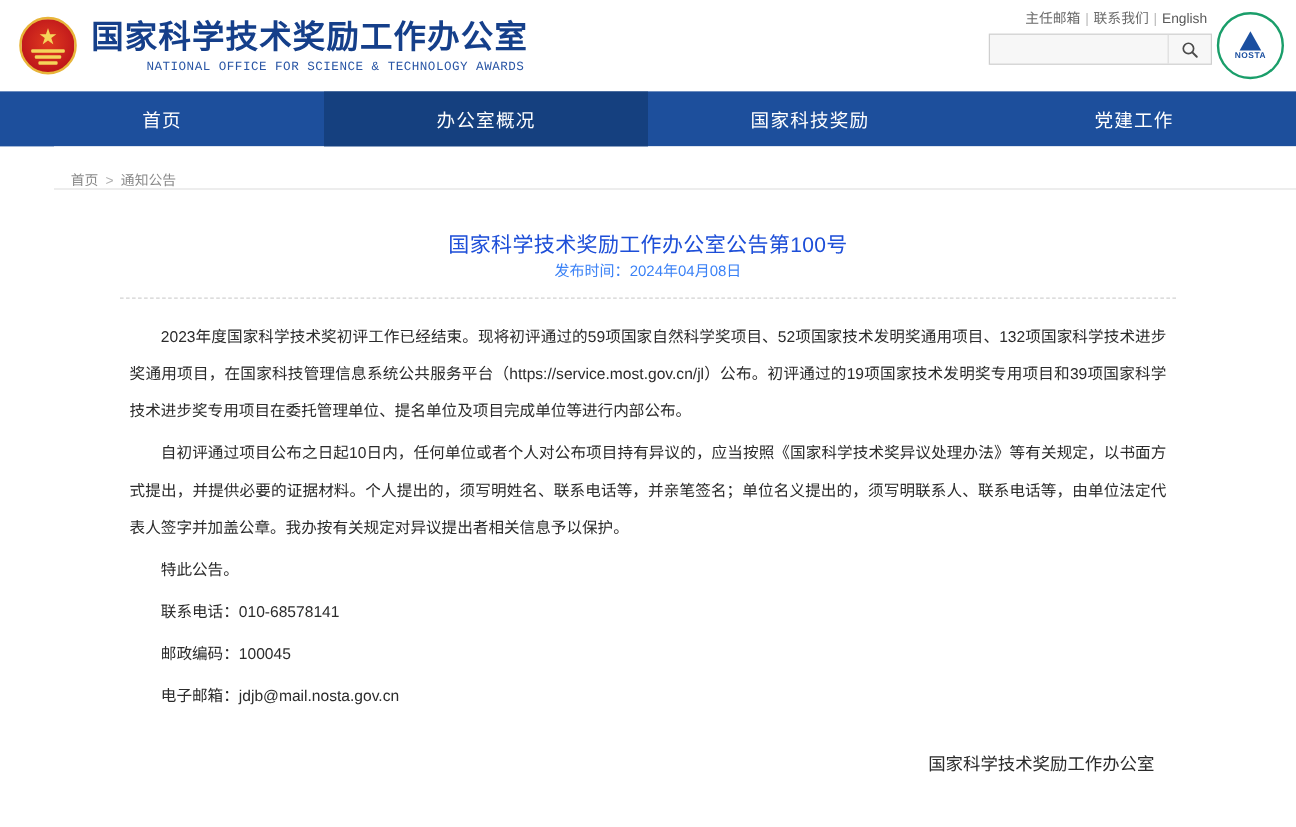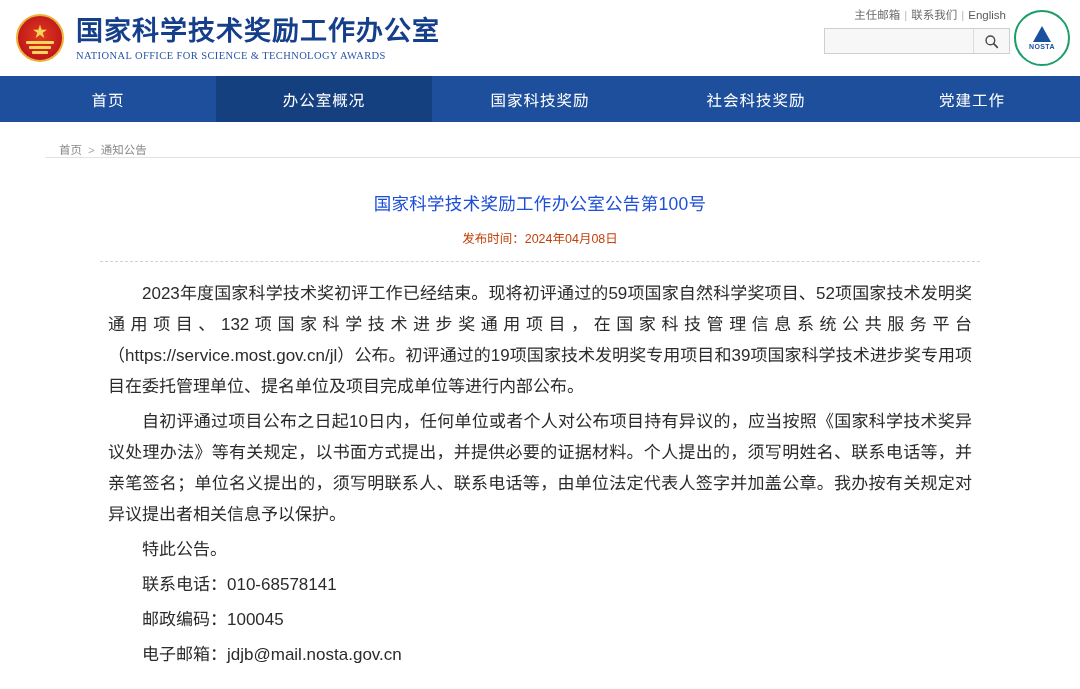--- a/index.html
+++ b/index.html
@@ -71,21 +71,22 @@
     color: #153f8a;
     letter-spacing: 1px;
     line-height: 32px;
     font-family: "Liberation Sans", sans-serif;
   }
   .title-en {
     font-size: 10.5px;
     color: #2a56a5;
     letter-spacing: 0.4px;
     margin-top: 3px;
-    font-family: Liberation Serif, serif;
+    font-family: Liberation Mono, monospace;
+    margin-left: 46px;
   }
 
   .header-right {
     position: absolute;
     right: 10px;
     top: 6px;
     display: flex;
     align-items: flex-start;
   }
   .hr-col {
@@ -204,31 +205,30 @@
   .doc-title {
     text-align: center;
     color: #1d4ed8;
     font-size: 17.5px;
     font-weight: normal;
     margin: 10px 0 0 0;
     letter-spacing: 0.3px;
   }
   .doc-date {
     text-align: center;
-    color: #c2410c;
+    color: #3b82f6;
     font-size: 12.5px;
-    margin-top: 13px;
   }
   .divider {
     margin: 14px 40px 0 40px;
     border-top: 1px dashed #d2d2d2;
   }
   .body {
     padding: 16px 48px 0 48px;
-    font-size: 17px;
+    font-size: 13px;
     line-height: 31px;
     color: #2b2b2b;
     text-align: justify;
   }
   .body p { margin: 0 0 4px 0; }
   .indent { text-indent: 2em; }
   .sign {
     padding: 24px 58px 0 0;
     text-align: right;
     font-size: 14.5px;
@@ -275,21 +275,20 @@
       <div class="tri"></div>
       <div class="nm">NOSTA</div>
     </div>
   </div>
 </div>
 
 <div class="nav">
   <div class="nav-item">首页</div>
   <div class="nav-item active">办公室概况</div>
   <div class="nav-item">国家科技奖励</div>
-  <div class="nav-item">社会科技奖励</div>
   <div class="nav-item">党建工作</div>
 </div>
 
 <div class="crumb-wrap">
   <div class="crumb">
     <a>首页</a><span class="sep">&gt;</span><a>通知公告</a>
   </div>
 </div>
 
 <div class="article">

